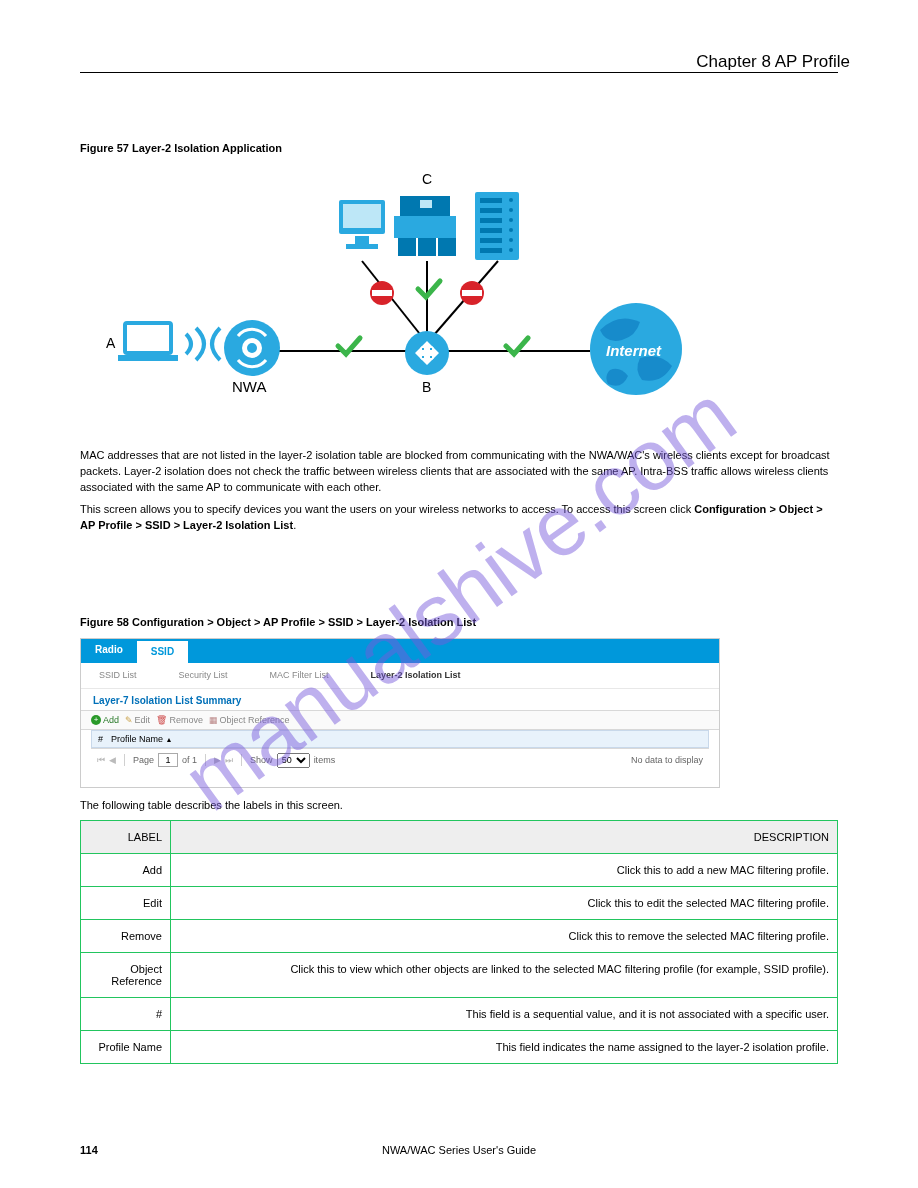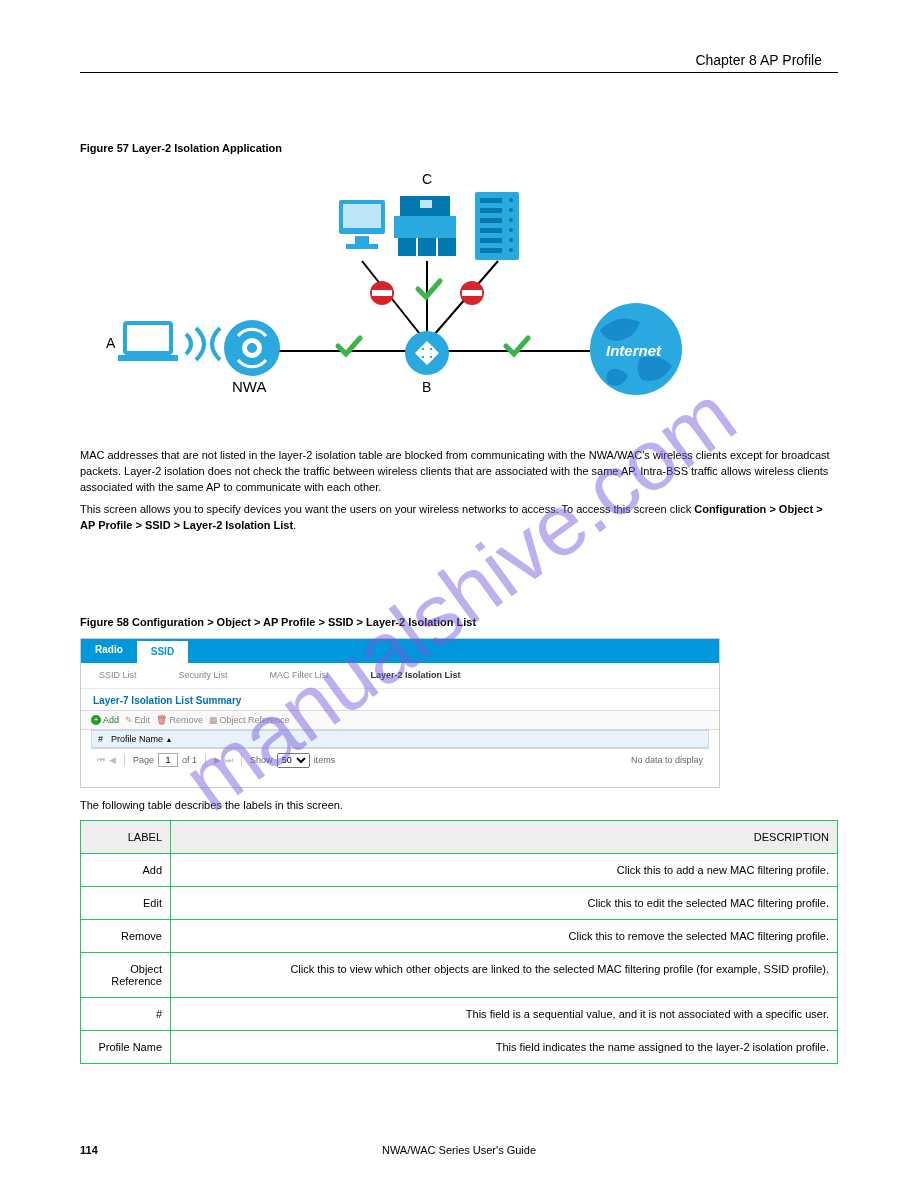--- a/index.html
+++ b/index.html
@@ -1,19 +1,19 @@
 <!DOCTYPE html>
 <html><head>
 <meta charset="utf-8">
 <style>
   * { box-sizing: border-box; margin: 0; padding: 0; }
   body { font-family: Arial, Helvetica, sans-serif; background: #fff; color: #000; width: 918px; margin: 0 auto; }
   .page { padding: 60px 80px 40px 80px; position: relative; }
   .header-line { position: absolute; top: 72px; left: 80px; right: 80px; height: 1px; background: #000; }
-  .header-text { position: absolute; top: 52px; right: 96px; font-size: 14px; }
+  .header-text { position: absolute; top: 52px; right: 68px; font-size: 17px; }
   .figure-title { font-weight: bold; font-size: 11px; margin-top: 82px; margin-bottom: 4px; }
   .diagram { width: 100%; height: 280px; position: relative; margin-bottom: 10px; }
   .body-text { font-size: 11px; line-height: 1.45; margin: 6px 0; }
   .ui-figure { width: 640px; height: 150px; margin: 10px 10px 10px 0; border: 1px solid #ccc; position: relative; background: #fff; font-family: Arial, sans-serif; }
   .tabbar { background: #0098db; height: 24px; display: flex; }
   .tab { font-size: 10px; font-weight: bold; color: #fff; padding: 5px 14px; }
   .tab.active { background: #fff; color: #0098db; border-top: 2px solid #0098db; }
   .subtabs { height: 26px; display: flex; padding-left: 18px; gap: 42px; align-items: center; border-bottom: 1px solid #e8e8e8; }
   .subtab { font-size: 9px; color: #888; }
   .subtab.bold { font-weight: bold; color: #333; }

